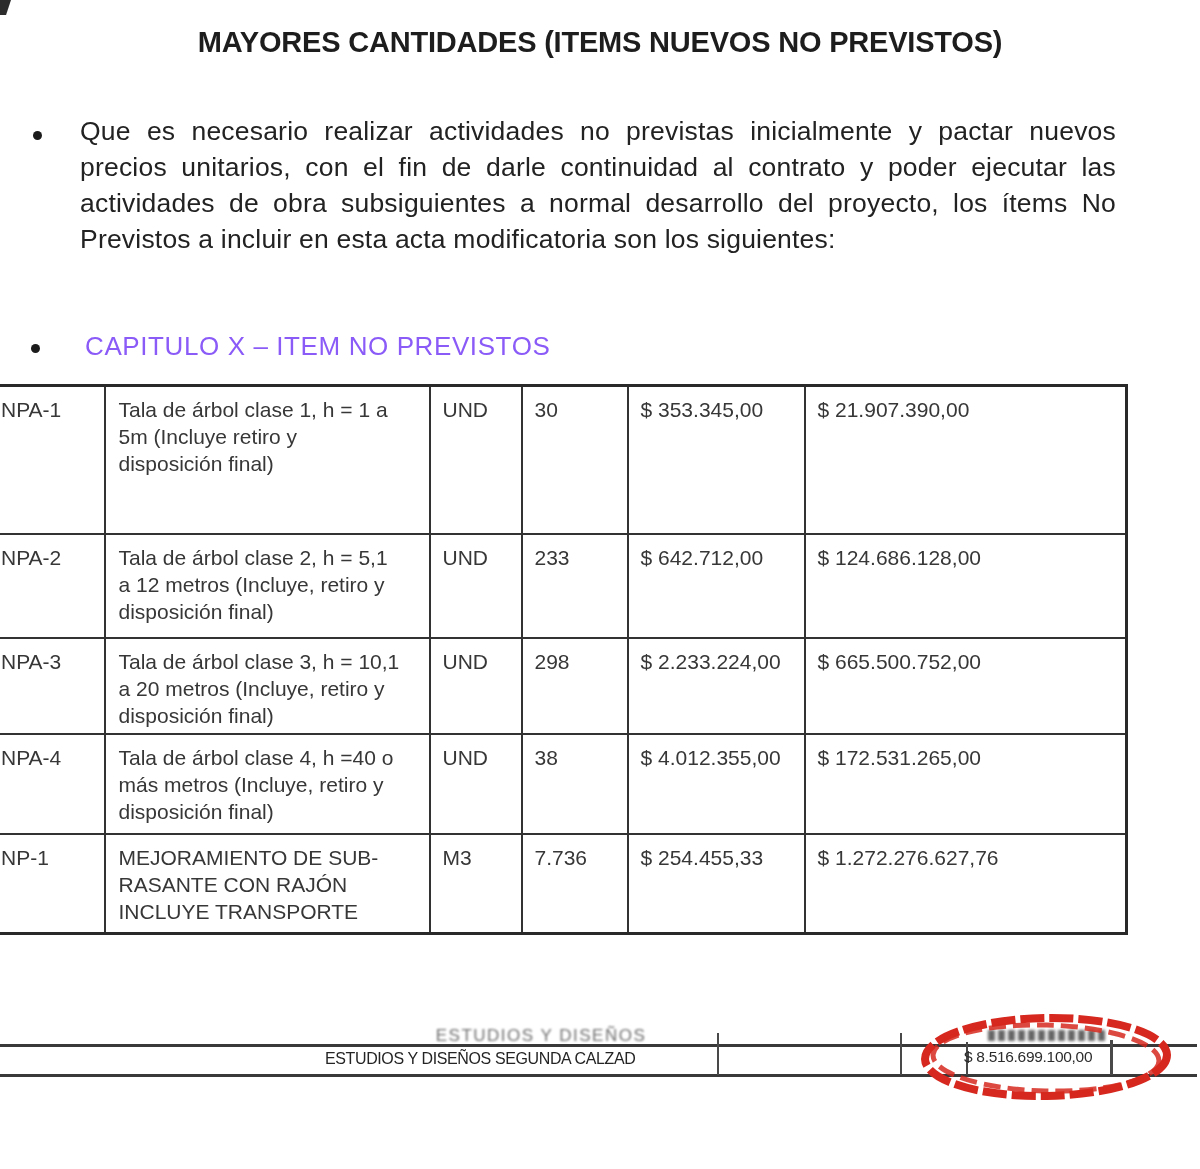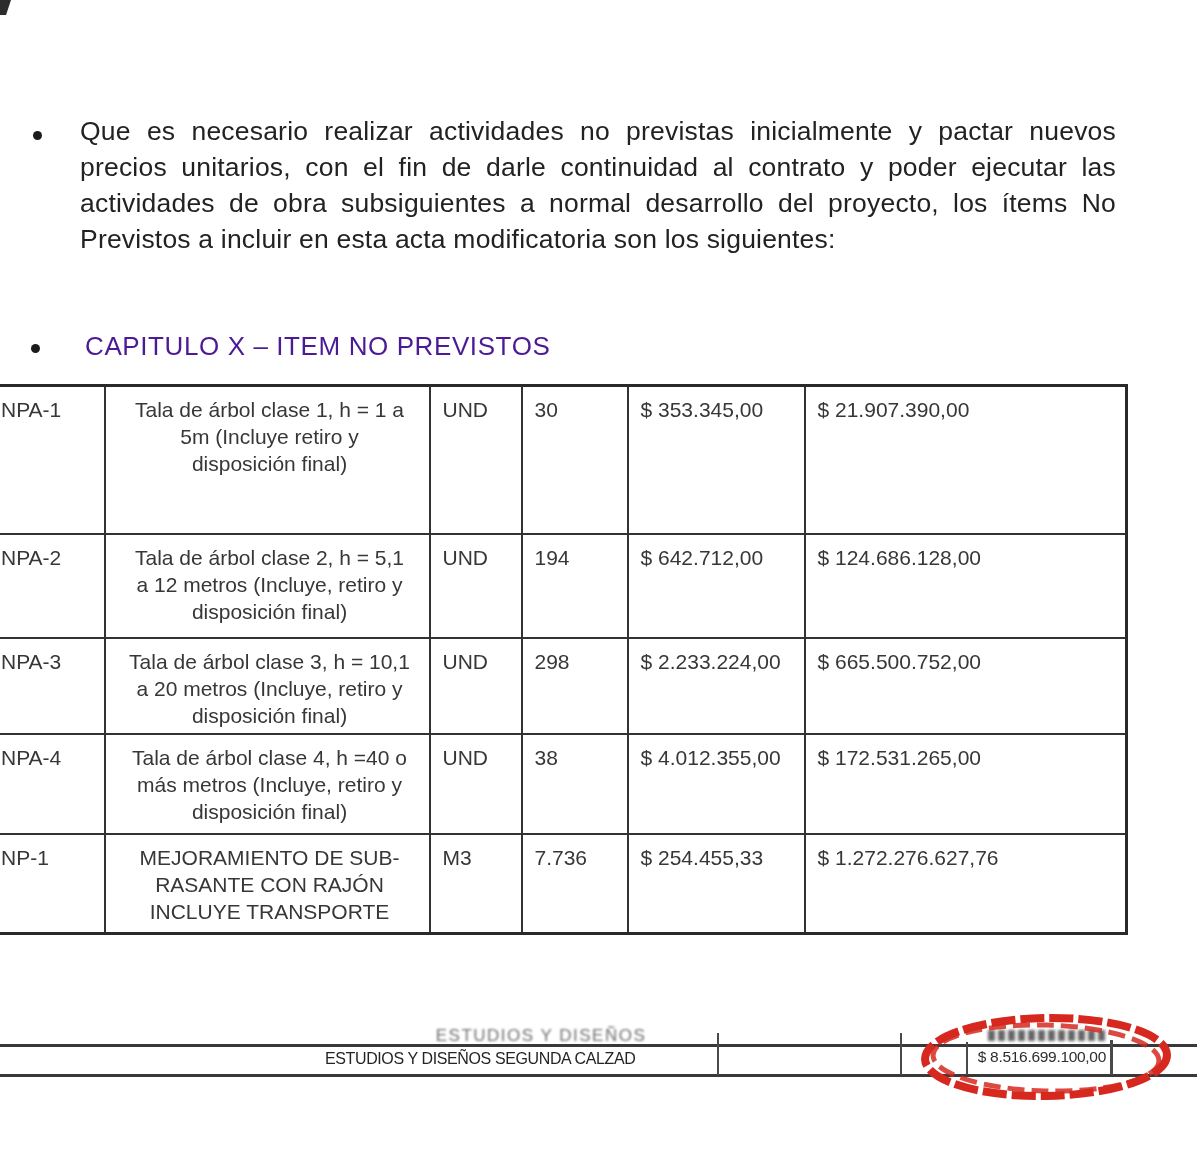--- a/index.html
+++ b/index.html
@@ -31,36 +31,36 @@
   .para-bullet .dot{left:33px;top:18px;}
   .para{
     margin:0 0 4px 80px;width:1036px;
     font-size:26.5px;line-height:36px;color:#242424;
     text-align:justify;text-align-last:left;
     letter-spacing:0.2px;
   }
   .chapter-bullet{top:331px;}
   .chapter-bullet .dot{left:31px;top:13px;}
   .chapter{
-    margin:0 0 0 85px;font-size:26px;letter-spacing:0.6px;color:#4c1d95;
+    margin:0 0 0 85px;font-size:26px;letter-spacing:0.6px;color:#8b5cf6;
   }
   table.items{
     position:absolute;top:384px;left:-16px;
     width:1141px;border-collapse:collapse;table-layout:fixed;
     border:3px solid #2b2b2b;
   }
   table.items td{
     border:2px solid #343434;
     vertical-align:top;
     padding:9px 8px 0 12px;
     font-size:21px;line-height:27px;color:#383838;
     overflow:hidden;
   }
   table.items td.code{padding-left:14px;}
-  table.items td.desc{white-space:pre-line;padding-left:13px;text-align:center;}
+  table.items td.desc{white-space:pre-line;padding-left:13px;}
   tr.r1{height:148px;} tr.r2{height:104px;} tr.r3{height:96px;}
   tr.r4{height:100px;} tr.r5{height:100px;}
   .comp-bullet{top:966px;}
   .comp-bullet .dot{left:37px;top:17px;}
   .components{margin:0 0 0 85px;font-size:27px;letter-spacing:0.3px;color:#2c2c2c;}
 
   
   .faded-header{
     position:absolute;left:385px;top:1026px;width:312px;height:18px;
     overflow:hidden;text-align:center;
@@ -80,31 +80,32 @@
     font-size:16.5px;letter-spacing:-0.4px;color:#262626;
     transform:scaleX(0.97);transform-origin:left;
   }
   .smudge{
     position:absolute;left:988px;top:1030px;width:118px;height:11px;
     background:repeating-linear-gradient(90deg,#4c4c4c 0 7px,rgba(255,255,255,0) 7px 10px);
     filter:blur(1.4px);opacity:0.85;
   }
   .summary-total{
     position:absolute;left:964px;top:1048px;width:142px;
-    text-align:right;font-size:15.5px;letter-spacing:-0.3px;color:#2e2e2e;
+    text-align:left;font-size:15.5px;letter-spacing:-0.3px;color:#2e2e2e;
   }
   svg.red-circle{position:absolute;left:912px;top:1008px;overflow:visible;}
 </style>
 </head>
 <body>
 
 <div class="page">
 
   <div class="corner-artifact"></div>
 
+  <h1 class="title">MAYORES CANTIDADES (ITEMS NUEVOS NO PREVISTOS)</h1>
 
   <div class="bullet para-bullet">
     <span class="dot"></span>
     <p class="para">Que es necesario realizar actividades no previstas inicialmente y pactar nuevos precios unitarios, con el fin de darle continuidad al contrato y poder ejecutar las actividades de obra subsiguientes a normal desarrollo del proyecto, los ítems No Previstos a incluir en esta acta modificatoria son los siguientes:</p>
   </div>
 
   <div class="bullet chapter-bullet">
     <span class="dot"></span>
     <p class="chapter">CAPITULO X – ITEM NO PREVISTOS</p>
   </div>
@@ -128,21 +129,21 @@
         <td class="qty">30</td>
         <td class="uprice">$ 353.345,00</td>
         <td class="total">$ 21.907.390,00</td>
       </tr>
       <tr class="r2">
         <td class="code">NPA-2</td>
         <td class="desc">Tala de árbol clase 2, h = 5,1
 a 12 metros (Incluye, retiro y
 disposición final)</td>
         <td class="und">UND</td>
-        <td class="qty">194</td>
+        <td class="qty">233</td>
         <td class="uprice">$ 642.712,00</td>
         <td class="total">$ 124.686.128,00</td>
       </tr>
       <tr class="r3">
         <td class="code">NPA-3</td>
         <td class="desc">Tala de árbol clase 3, h = 10,1
 a 20 metros (Incluye, retiro y
 disposición final)</td>
         <td class="und">UND</td>
         <td class="qty">298</td>

